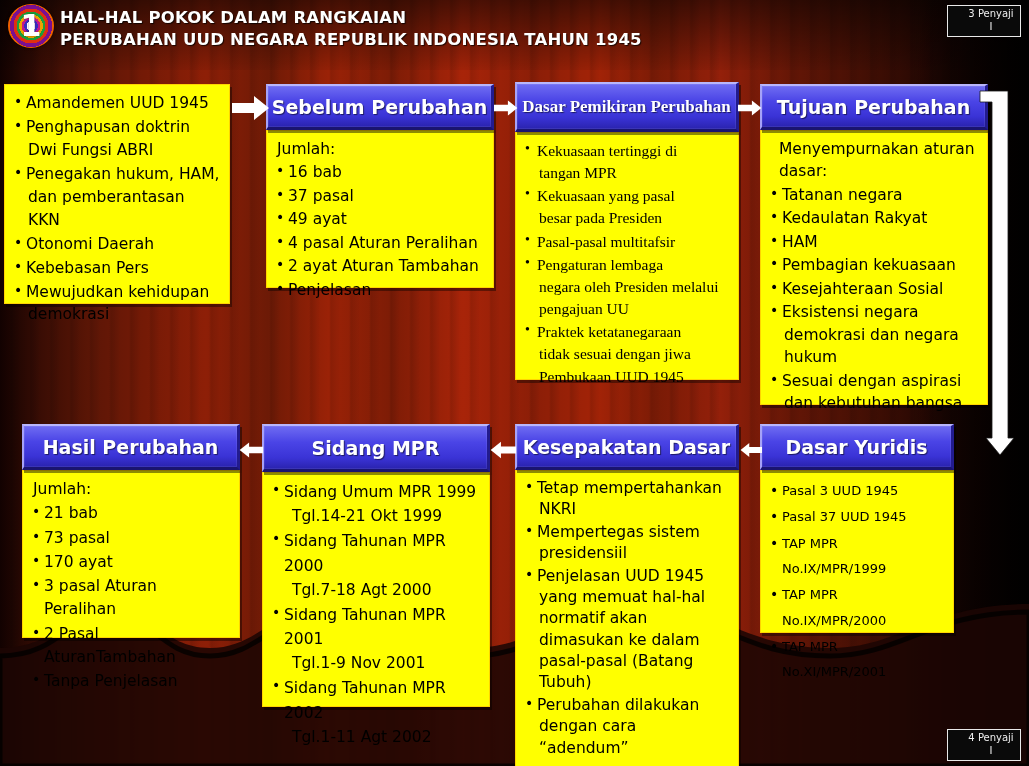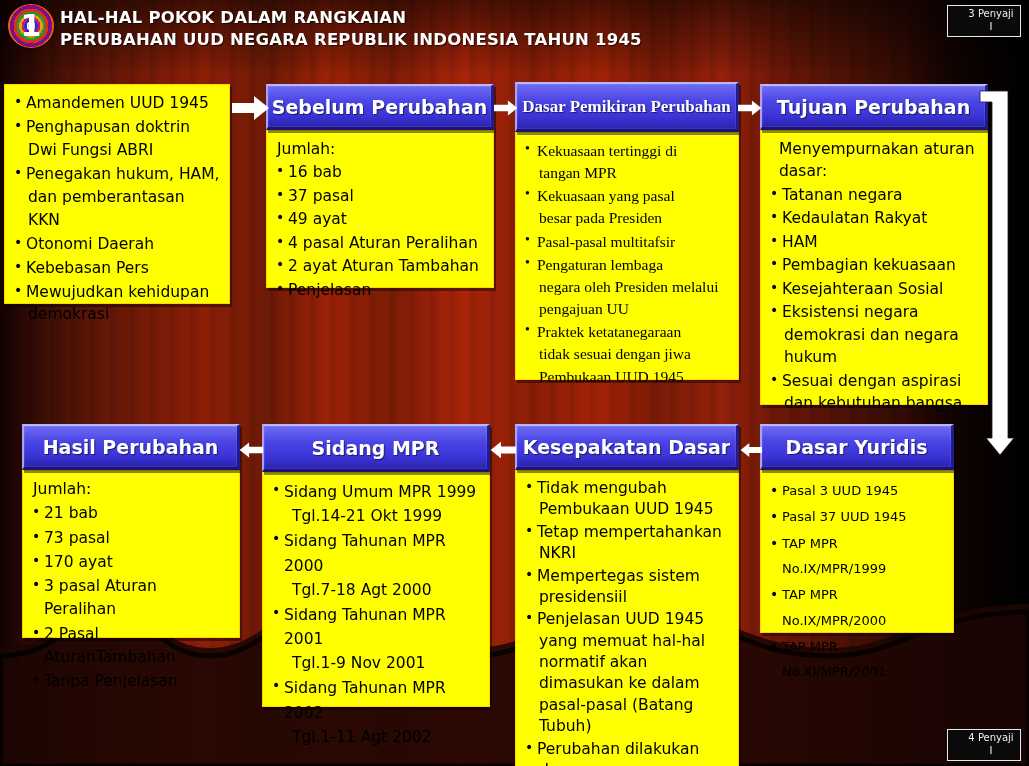--- a/index.html
+++ b/index.html
@@ -261,21 +261,20 @@
         <li><span>Sidang  Tahunan  MPR 2001</span><span class="cont" style="padding-left:8px;">Tgl.1-9  Nov 2001</span></li>
         <li><span>Sidang  Tahunan  MPR 2002</span><span class="cont" style="padding-left:8px;">Tgl.1-11  Agt 2002</span></li>
       </ul>
     </div>
   </div>
 
   <div class="node" id="n7">
     <div class="node-head">Kesepakatan Dasar</div>
     <div class="node-body">
       <ul>
-        <li><span>Tidak mengubah</span><span class="cont">Pembukaan  UUD 1945</span></li>
         <li><span>Tetap mempertahankan</span><span class="cont">NKRI</span></li>
         <li><span>Mempertegas sistem</span><span class="cont">presidensiil</span></li>
         <li><span>Penjelasan UUD  1945</span><span class="cont">yang  memuat hal-hal normatif akan dimasukan ke dalam pasal-pasal (Batang Tubuh)</span></li>
         <li><span> Perubahan  dilakukan</span><span class="cont">dengan  cara “adendum”</span></li>
       </ul>
     </div>
   </div>
 
   <div class="node" id="n8">
     <div class="node-head">Dasar Yuridis</div>

